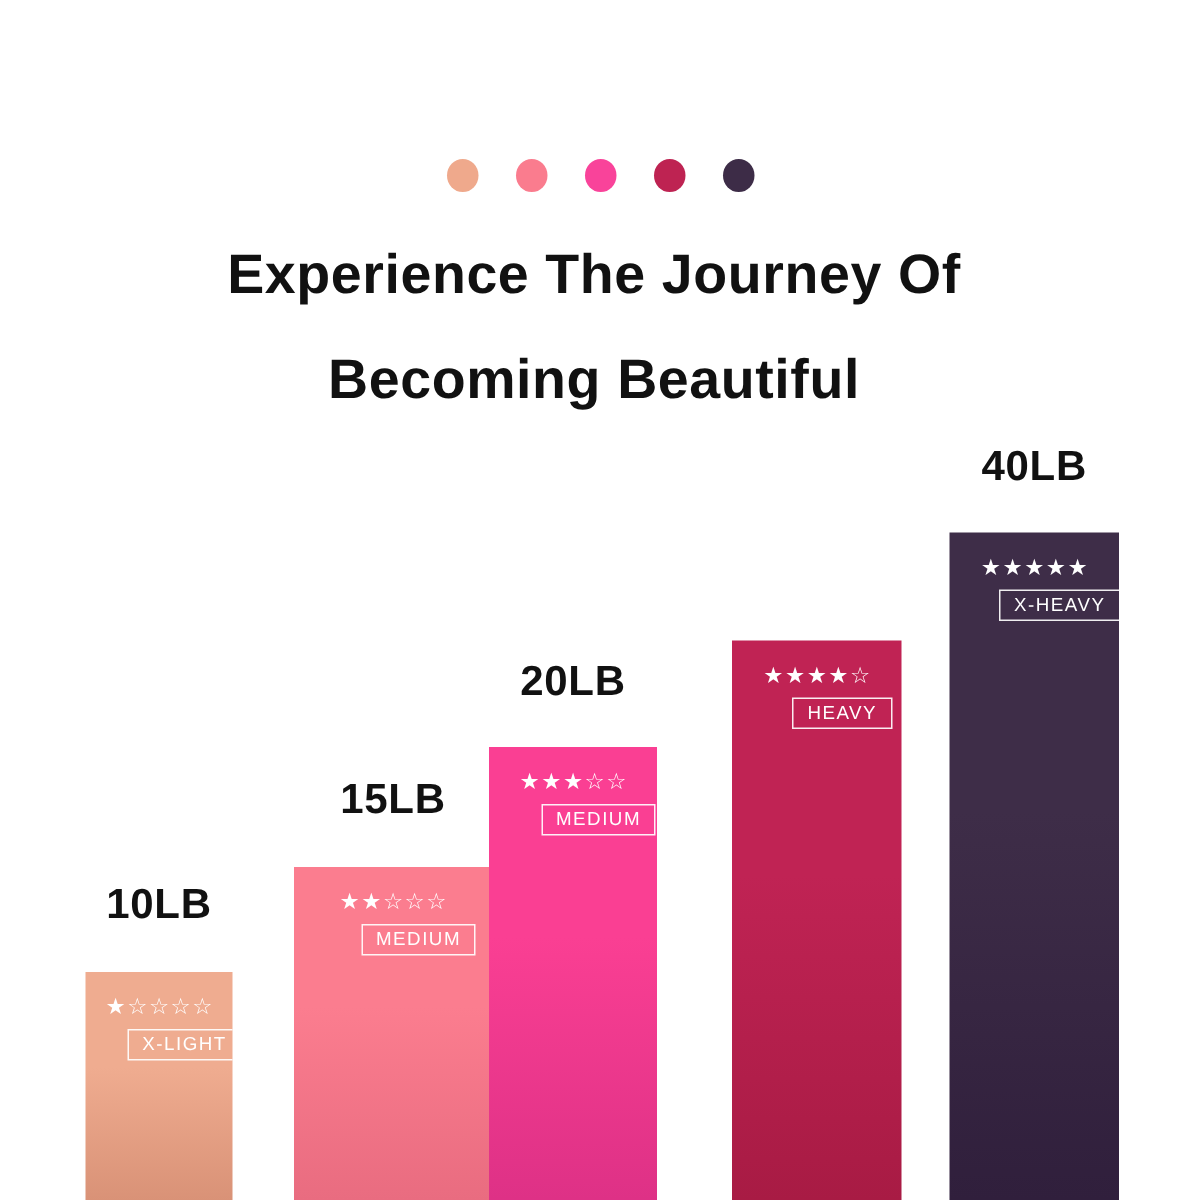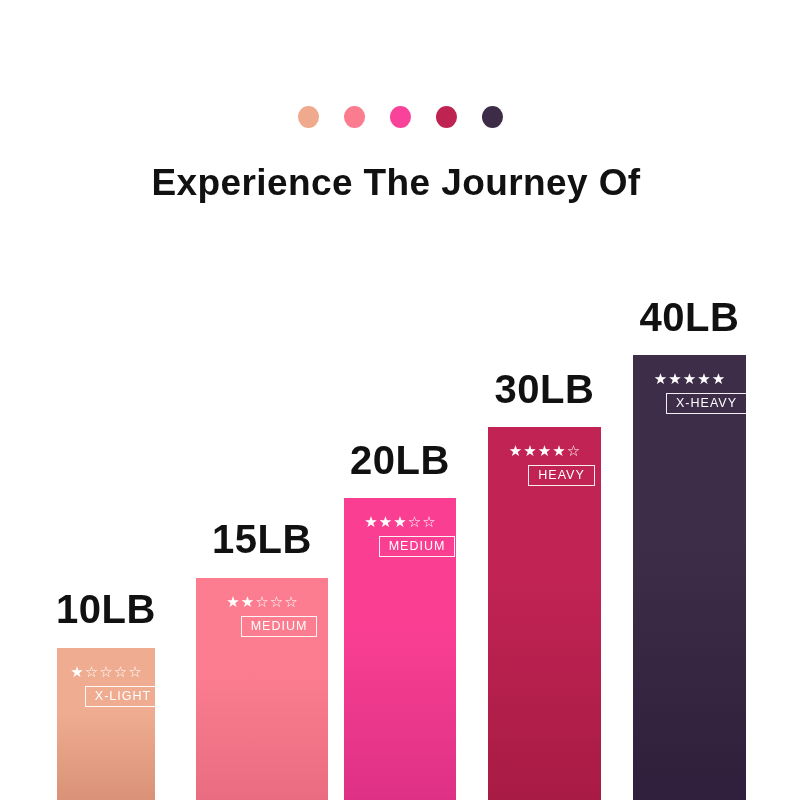--- a/index.html
+++ b/index.html
@@ -68,21 +68,21 @@
   .bar-col {
     position: absolute;
     bottom: 0;
   }
   .bar-label {
     position: absolute;
     left: 50%;
     transform: translateX(-50%);
     color: #111111;
     font-weight: bold;
-    font-size: 40px;
+    font-size: 28px;
     letter-spacing: 0.5px;
     white-space: nowrap;
     line-height: 1;
   }
   .bar {
     position: absolute;
     left: 0;
     bottom: 0;
     width: 100%;
     overflow: hidden;
@@ -131,20 +131,21 @@
   <div class="dot-row">
       <div class="dot" style="background: rgb(239, 169, 140);"></div>
       <div class="dot" style="background: rgb(250, 124, 142);"></div>
       <div class="dot" style="background: rgb(249, 67, 154);"></div>
       <div class="dot" style="background: rgb(190, 35, 82);"></div>
       <div class="dot" style="background: rgb(61, 44, 71);"></div>
     </div>
 
   <div class="headline">
     <span class="line">Experience The Journey Of</span>
+    <span class="line">Becoming Beautiful</span>
   </div>
 
   <div class="chart">
       <div class="bar-col" style="left: 57px; width: 98px; height: 211px;">
         <div class="bar-label" style="top: 0px;">10LB</div>
         <div class="bar" style="height: 152px; background: linear-gradient(rgb(239, 172, 144) 0%, rgb(239, 172, 144) 42%, rgb(217, 146, 119) 100%);">
           <div class="bar-inner">
             <div class="stars">
               <span class="star">★</span>
               <span class="star">☆</span>
@@ -164,37 +165,36 @@
               <span class="star">★</span>
               <span class="star">★</span>
               <span class="star">☆</span>
               <span class="star">☆</span>
               <span class="star">☆</span>
             </div>
             <div class="badge">MEDIUM</div>
           </div>
         </div>
       </div>
-      <div class="bar-col" style="left: 344px; width: 112px; height: 360px;">
+      <div class="bar-col" style="left: 326px; width: 112px; height: 360px;">
         <div class="bar-label" style="top: 0px;">20LB</div>
         <div class="bar" style="height: 302px; background: linear-gradient(rgb(250, 63, 147) 0%, rgb(250, 63, 147) 42%, rgb(222, 49, 134) 100%);">
           <div class="bar-inner">
             <div class="stars">
               <span class="star">★</span>
               <span class="star">★</span>
               <span class="star">★</span>
               <span class="star">☆</span>
               <span class="star">☆</span>
             </div>
             <div class="badge">MEDIUM</div>
           </div>
         </div>
       </div>
       <div class="bar-col" style="left: 488px; width: 113px; height: 431px;">
-        <div class="bar-label" style="top: 0px;">30LB</div>
         <div class="bar" style="height: 373px; background: linear-gradient(rgb(192, 35, 84) 0%, rgb(192, 35, 84) 42%, rgb(168, 27, 68) 100%);">
           <div class="bar-inner">
             <div class="stars">
               <span class="star">★</span>
               <span class="star">★</span>
               <span class="star">★</span>
               <span class="star">★</span>
               <span class="star">☆</span>
             </div>
             <div class="badge">HEAVY</div>

